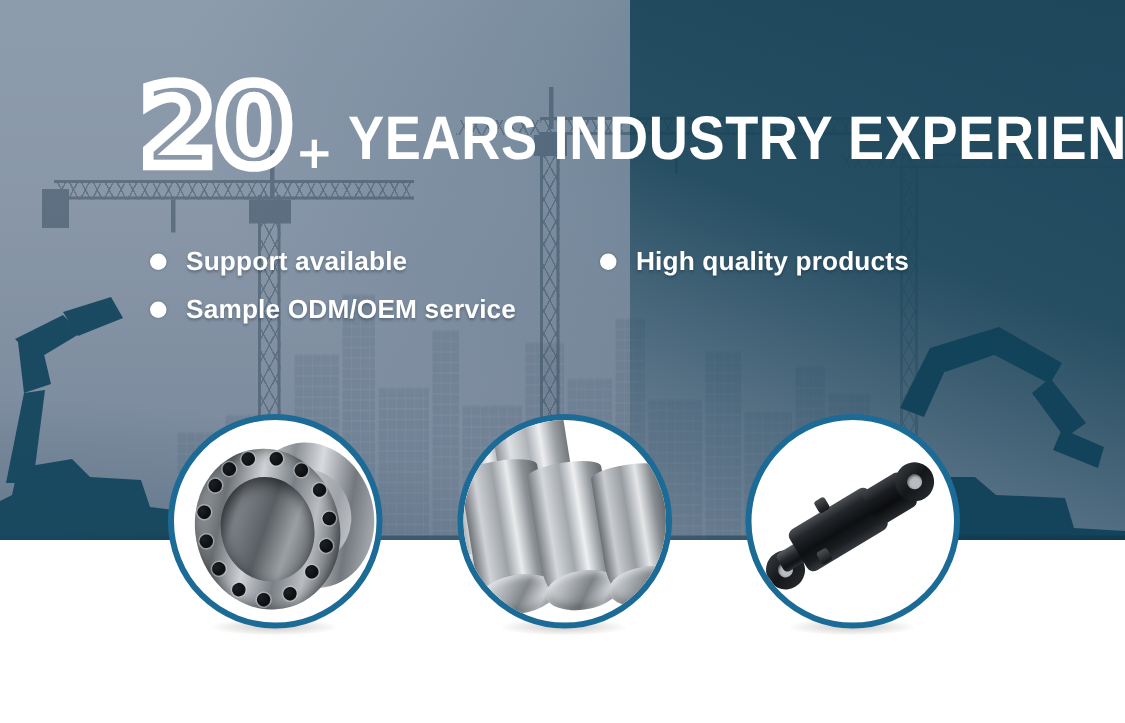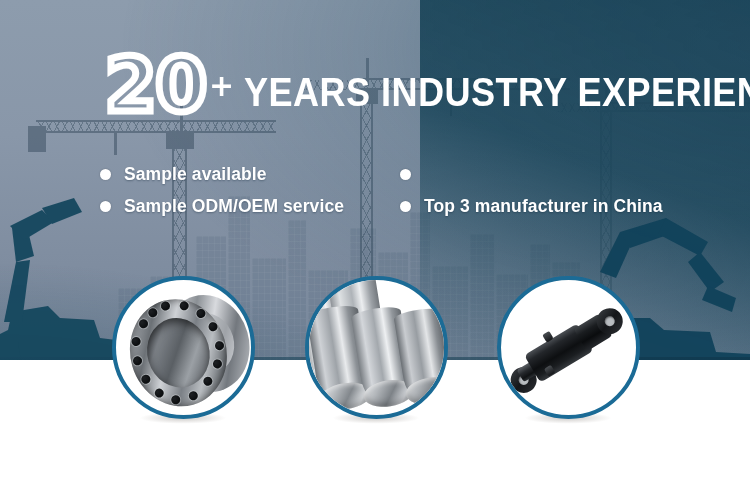--- a/index.html
+++ b/index.html
@@ -68,21 +68,21 @@
     background:linear-gradient(90deg,#17455c 0%,#123c50 55%,#0e3346 100%);
     opacity:.55;
   }
 
   
   .headline{
     position:absolute;left:93px;top:46px;
     display:flex;align-items:flex-end;
     height:72px;
   }
-  .num-wrap{position:relative;display:flex;align-items:center;margin-left:12px;}
+  .num-wrap{position:relative;display:flex;align-items:flex-end;}
   .num{
     font-family:"DejaVu Sans",sans-serif;
     font-size:74px;line-height:.88;
     font-weight:700;
     letter-spacing:-1px;
     color:transparent;
     -webkit-text-stroke:7px #ffffff;
     paint-order:stroke fill;
     text-shadow:none;
   }
@@ -312,34 +312,31 @@
       <span class="num">20</span>
       <span class="plus">+</span>
     </div>
     <div class="head-text">YEARS INDUSTRY EXPERIENCE</div>
   </div>
 
   <div class="features">
     <div class="fcol">
       <div class="frow">
         <span class="dot"></span>
-        <span class="flabel">Sample available</span>
+        <span class="flabel">Support available</span>
       </div>
       <div class="frow">
         <span class="dot"></span>
         <span class="flabel">Sample ODM/OEM service</span>
       </div>
     </div>
     <div class="fcol">
       <div class="frow">
         <span class="dot"></span>
-      </div>
-      <div class="frow">
-        <span class="dot"></span>
-        <span class="flabel">Top 3 manufacturer in China</span>
+        <span class="flabel">High quality products</span>
       </div>
     </div>
   </div>
 
   <div class="circles">
 
     <div class="pshadow" style="left:123px;top:410px;"></div>
     <div class="pshadow" style="left:316px;top:410px;"></div>
     <div class="pshadow" style="left:508px;top:410px;"></div>
 

